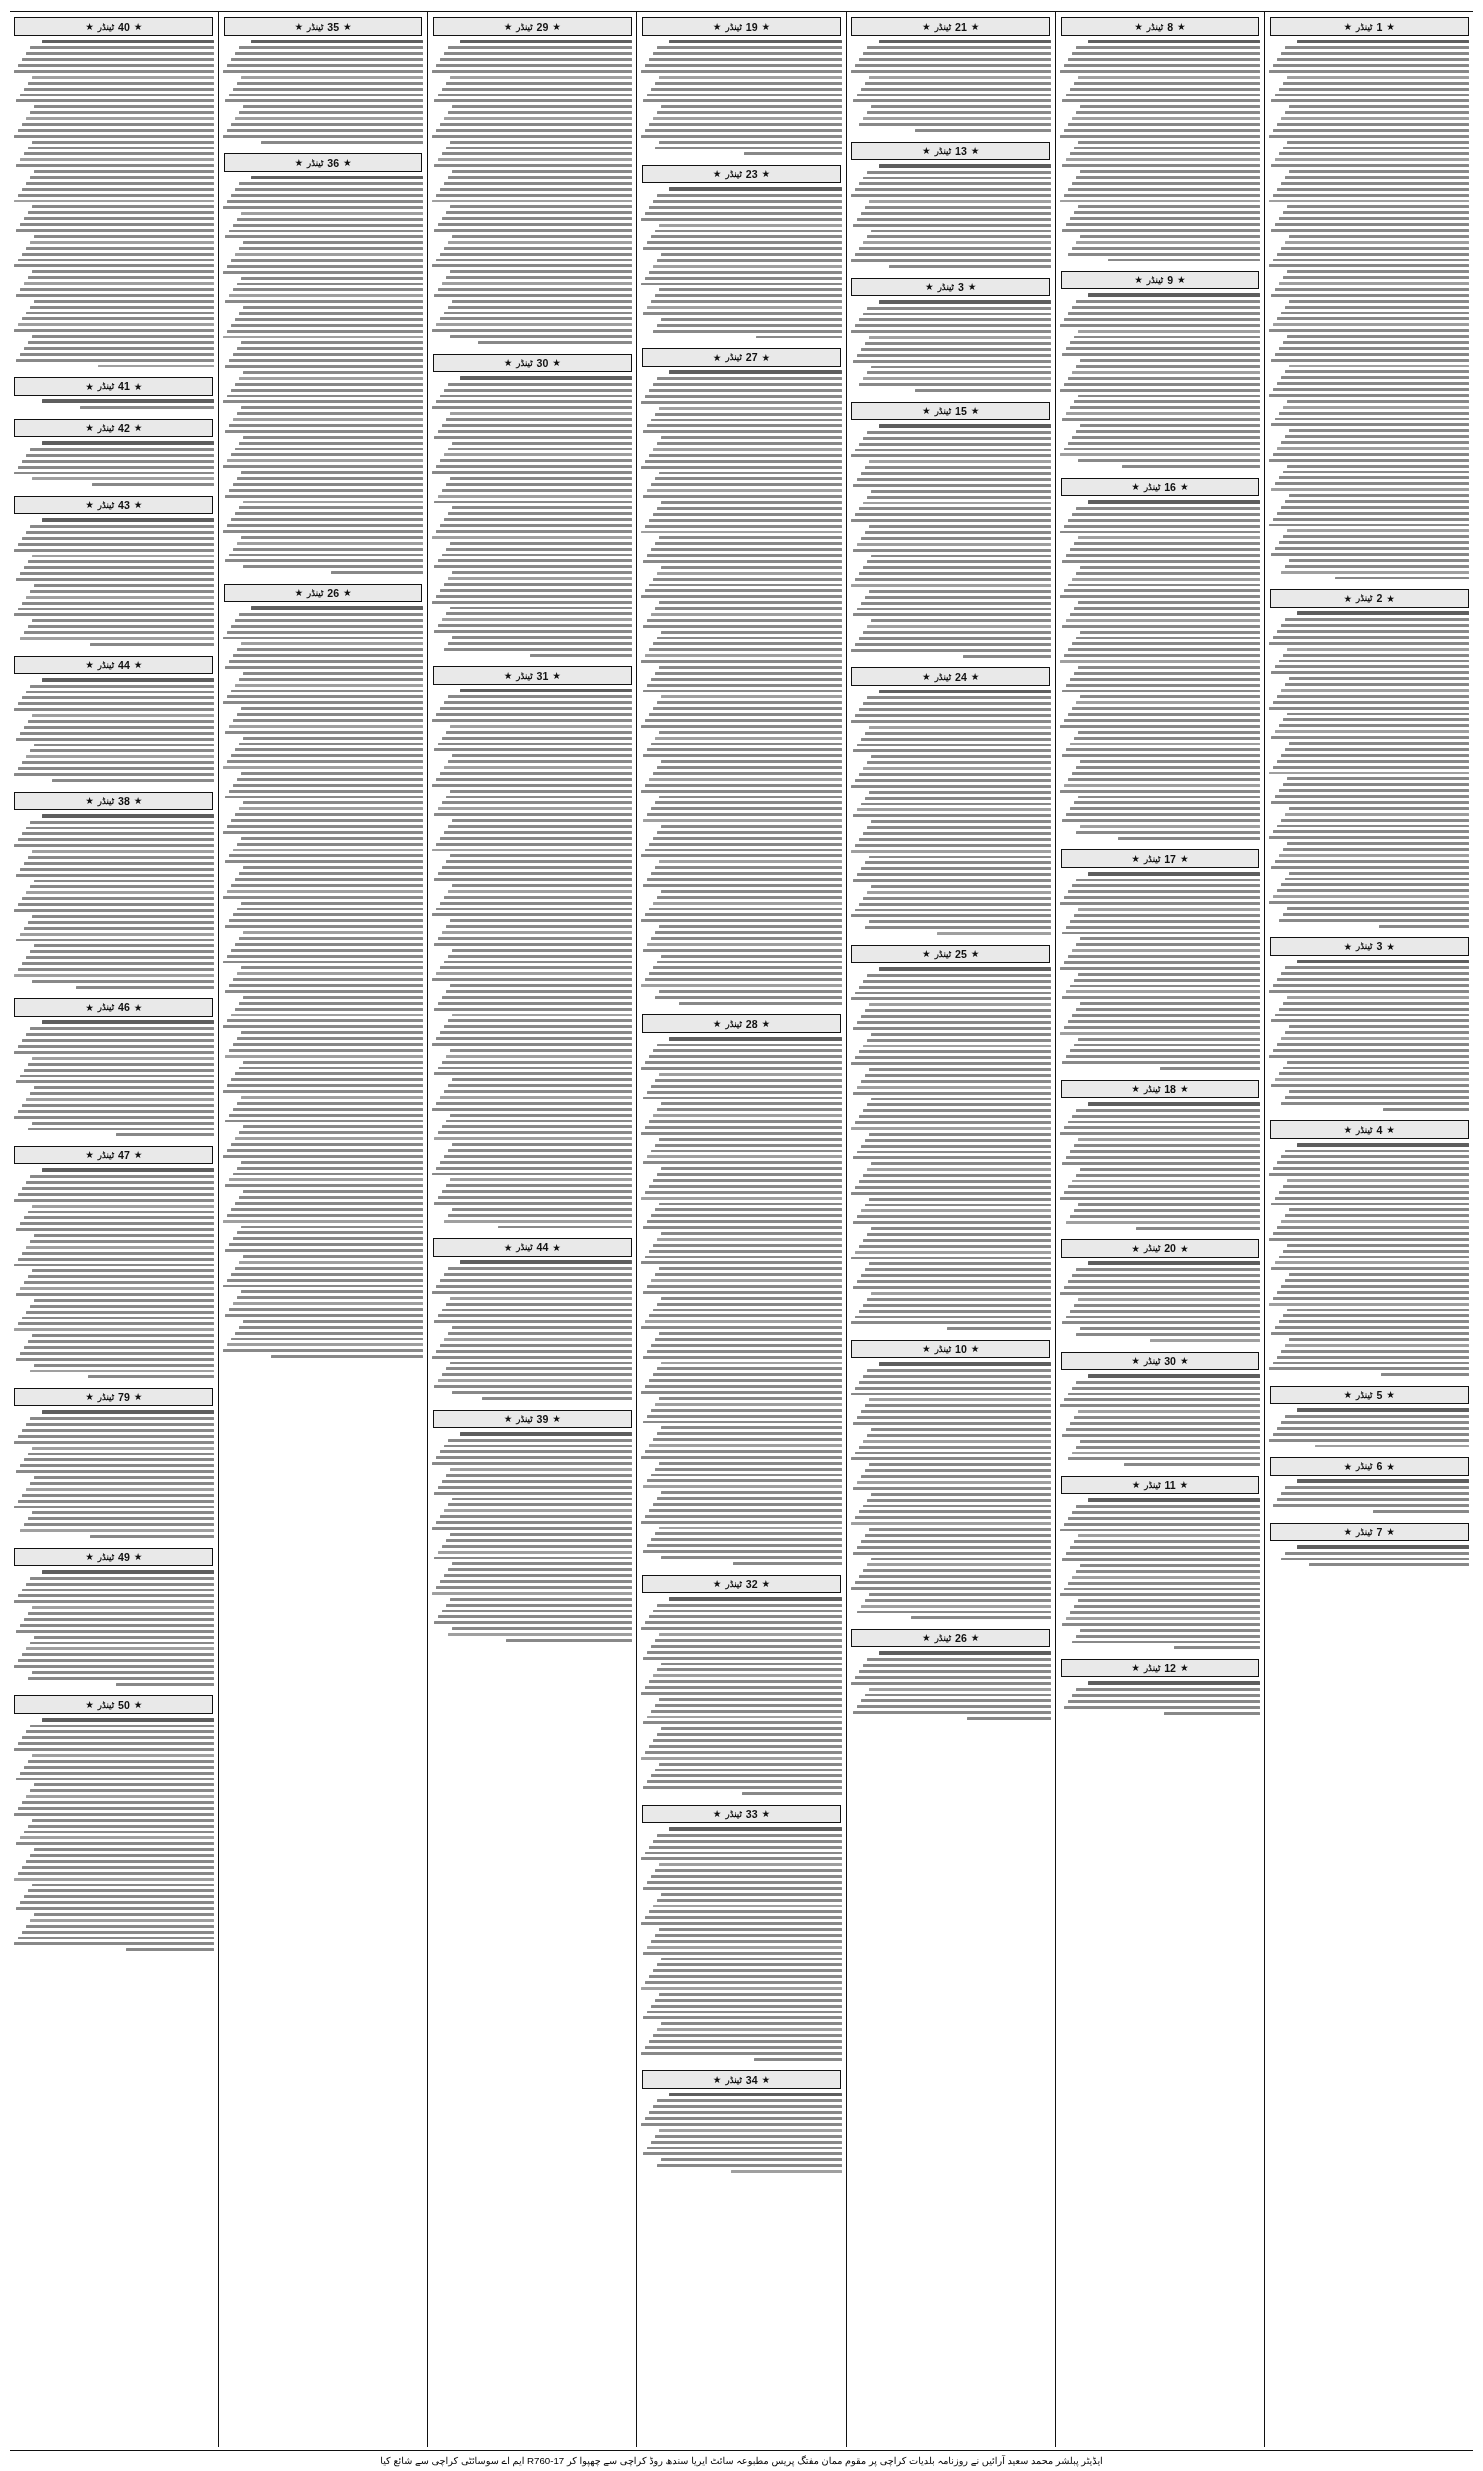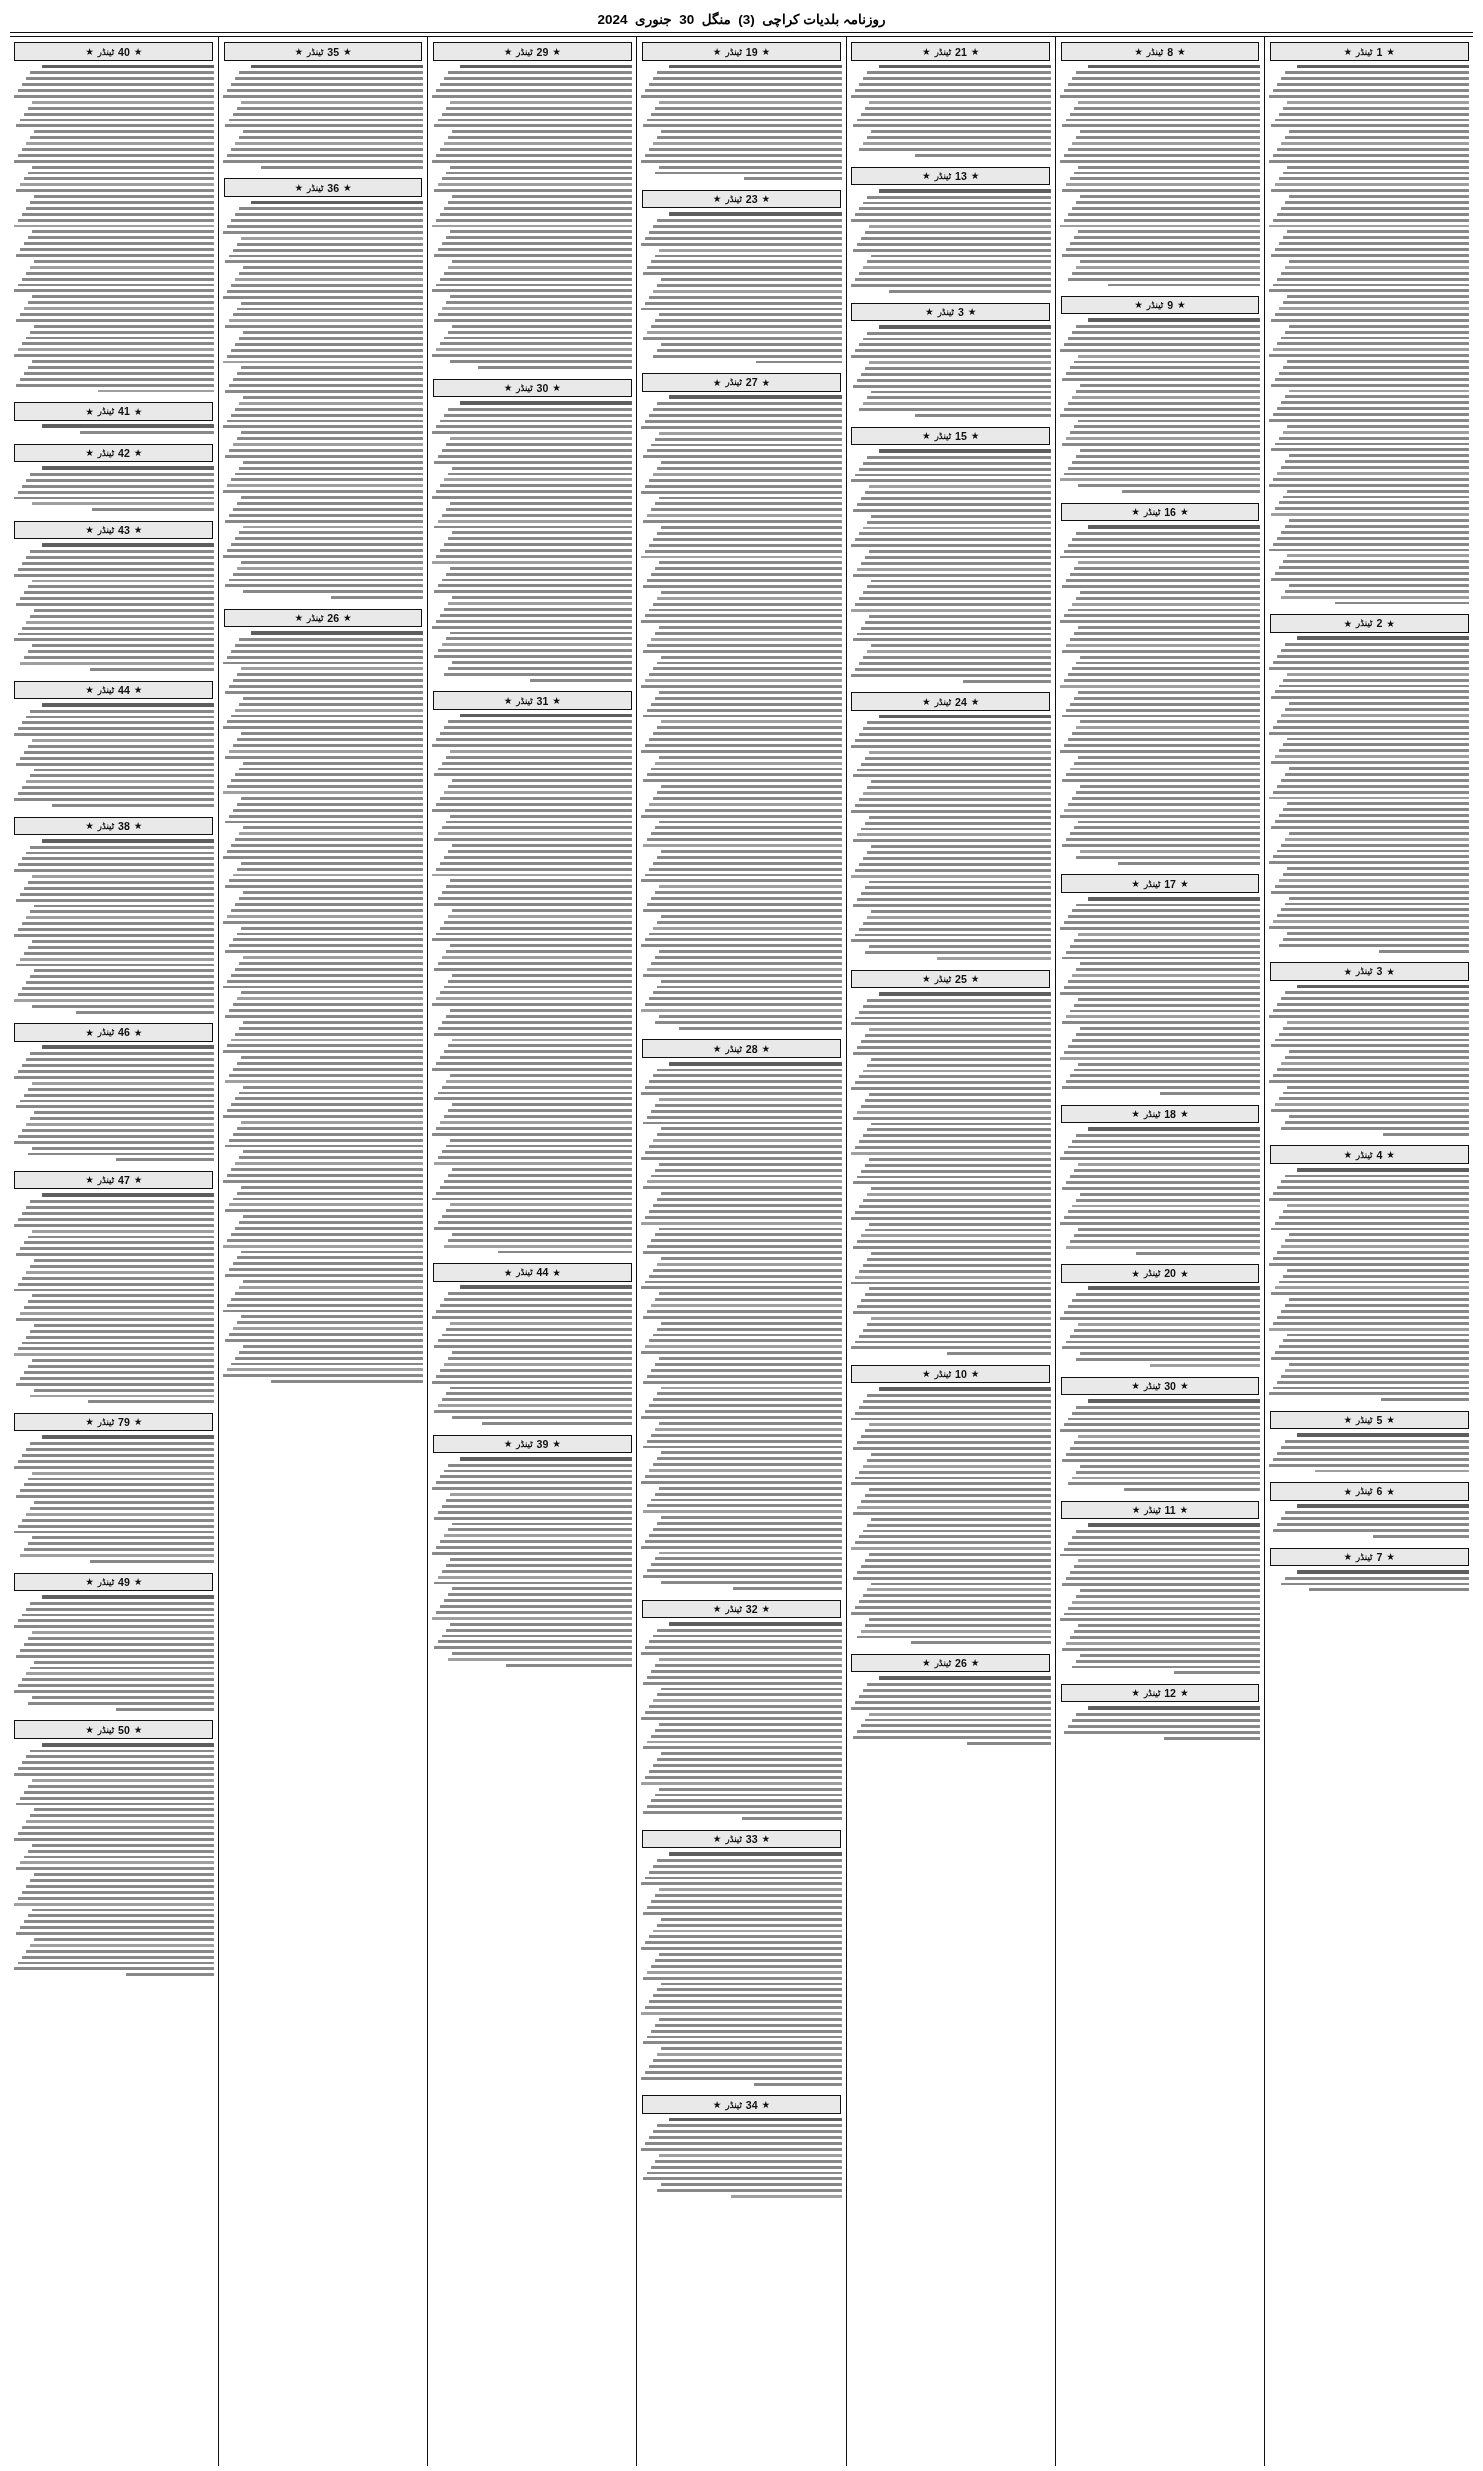--- a/index.html
+++ b/index.html
@@ -106,30 +106,20 @@
     font-size: 9.7px;
     color: #000;
     white-space: nowrap;
   }
 </style>
 </head>
 <body>
 
 <div class="page">
 
-  <div class="masthead">
-    <div class="masthead-inner">
-      <span>روزنامہ بلدیات کراچی</span>
-      <span>(3)</span>
-      <span>منگل</span>
-      <span>30</span>
-      <span>جنوری</span>
-      <span>2024</span>
-    </div>
-  </div>
 
   <div class="columns" id="columns">
       <div class="col">
         <div class="tender-head">
           <span class="star">★</span>
           <span class="num">1</span>
           <span class="label">ٹینڈر</span>
           <span class="star">★</span>
         </div>
         <div class="txt">
@@ -2329,15 +2319,18 @@
           <div class="line sp" style="width: 92%;"></div>
           <div class="line" style="width: 94%;"></div>
           <div class="line" style="width: 96%;"></div>
           <div class="line" style="width: 98%;"></div>
           <div class="line" style="width: 100%;"></div>
           <div class="line" style="width: 44%;"></div>
         </div>
       </div>
     </div>
 
+  <div class="footer">
+    <span>ایڈیٹر پبلشر محمد سعید آرائیں نے روزنامہ بلدیات کراچی پر مقوم ممان مفتگ پریس مطبوعہ سائٹ ایریا سندھ روڈ کراچی سے چھپوا کر  R760-17  ایم اے سوسائٹی کراچی سے شائع کیا</span>
+  </div>
 
 </div>
 
 
 </body></html>

